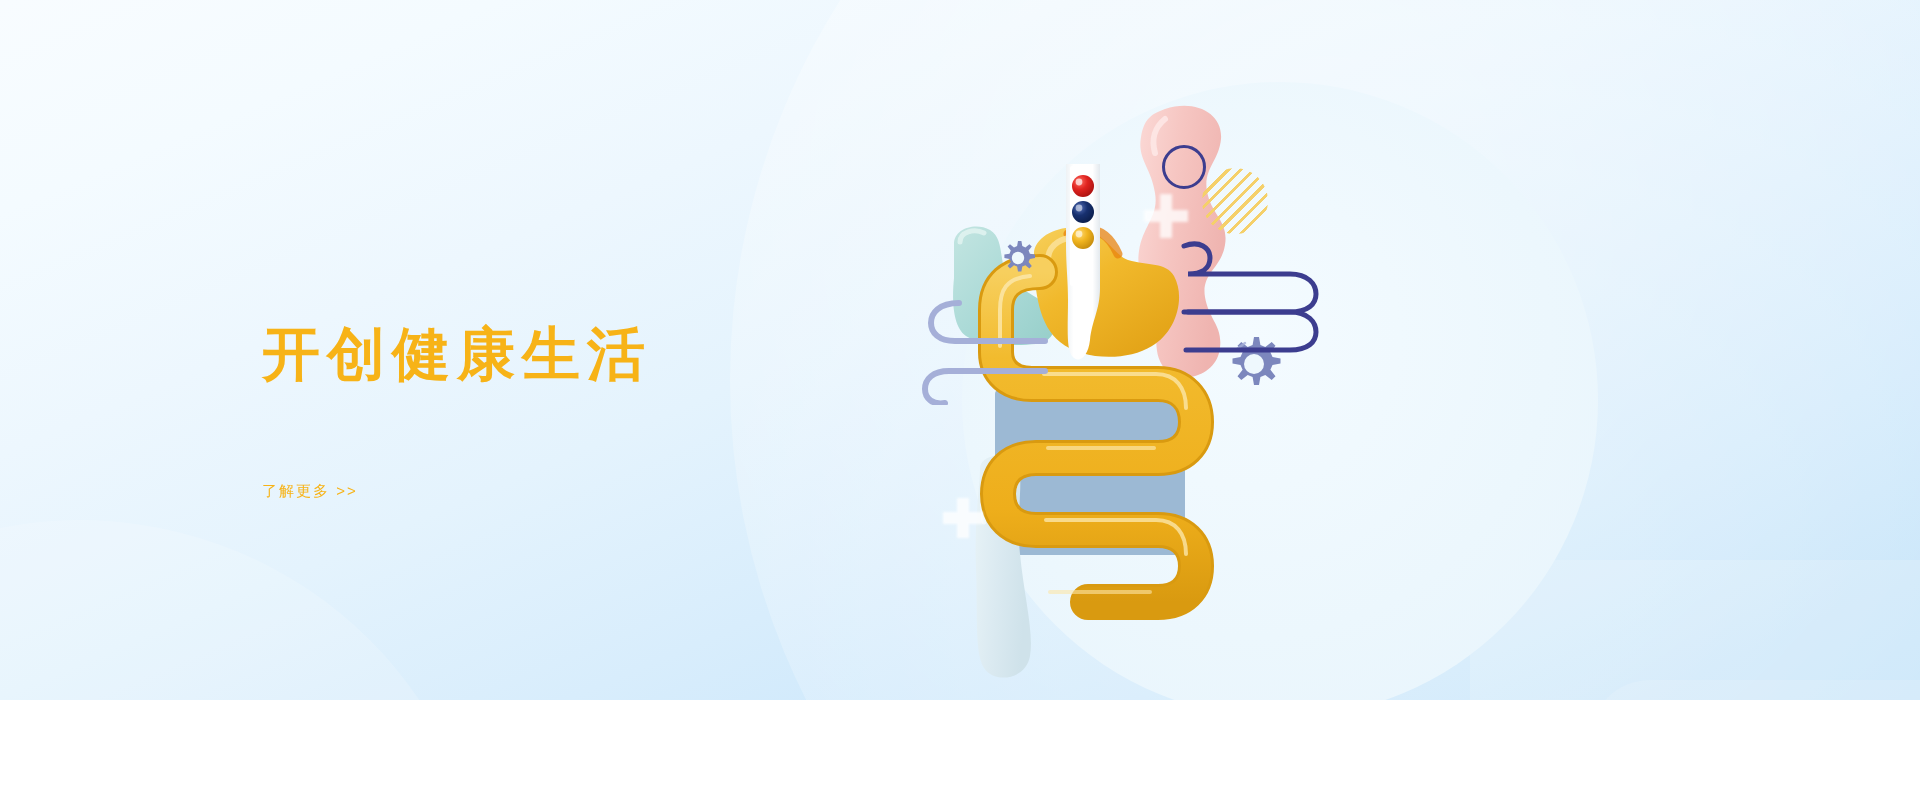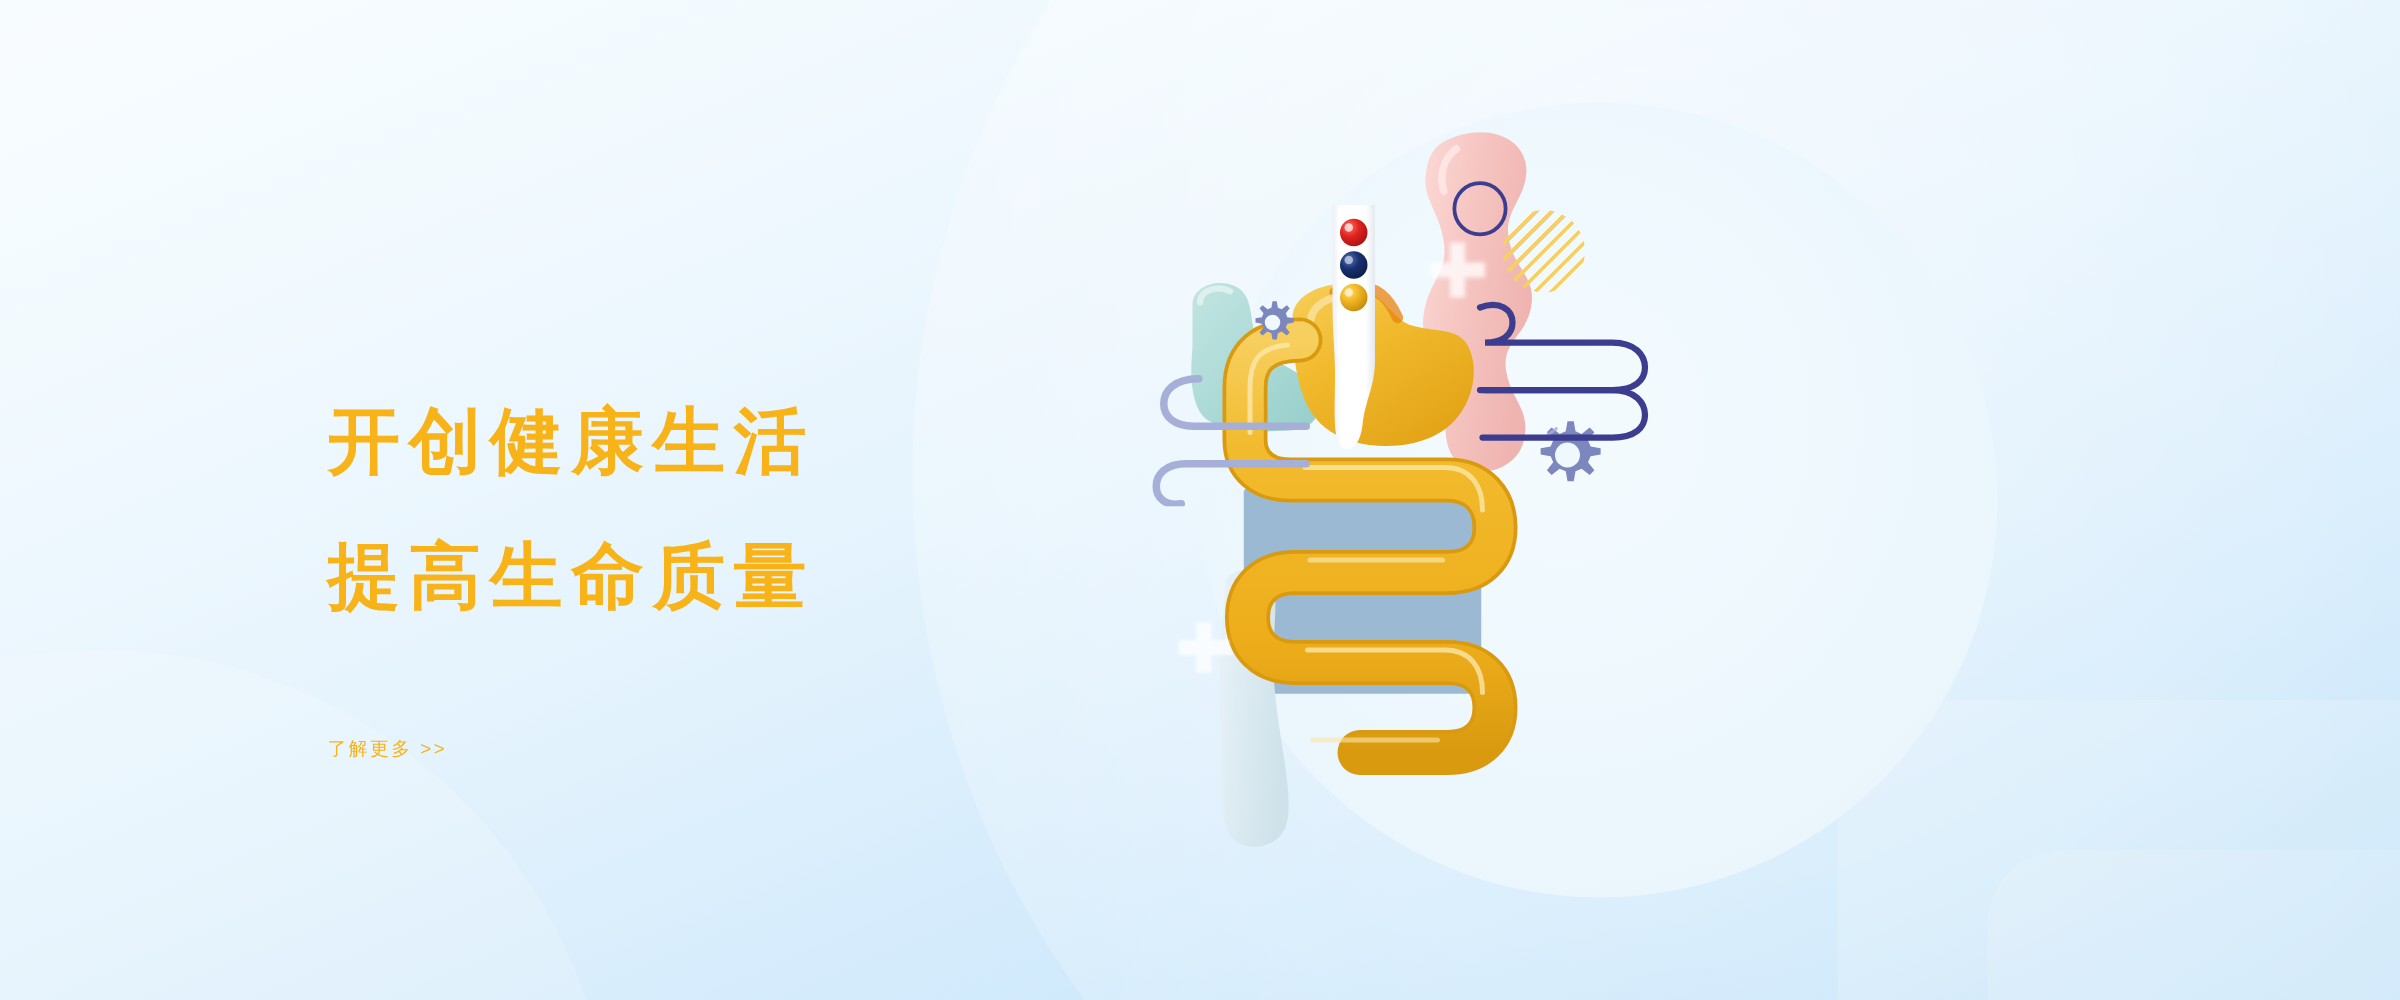--- a/index.html
+++ b/index.html
@@ -7,21 +7,21 @@
     margin: 0;
     padding: 0;
     background: #fff;
   }
   body {
     font-family: "Liberation Sans", sans-serif;
   }
   #banner {
     position: relative;
     width: 1920px;
-    height: 800px;
+    height: 700px;
     overflow: hidden;
     background: linear-gradient(157deg,
         #f8fcff 0%,
         #f4fbff 14%,
         #edf7fe 30%,
         #e4f3fd 46%,
         #d8edfc 62%,
         #cbe7fb 78%,
         #bfe1f9 92%,
         #bbdff8 100%);
@@ -169,21 +169,20 @@
 
 <div id="banner">
 
   <div class="bg-shape" id="bg-circle-big"></div>
   <div class="bg-shape" id="bg-circle-bottomleft"></div>
   <div class="bg-shape" id="bg-rounded-right-1"></div>
   <div class="bg-shape" id="bg-rounded-right-2"></div>
 
   <div id="text-block">
     <h1 class="headline">开创健康生活</h1>
-    <h1 class="headline">提高生命质量</h1>
     <a href="#" id="cta-link">了解更多 &gt;&gt;</a>
   </div>
 
   <div id="illustration">
 
     <div id="illo-disc"></div>
 
     <div class="illo-el" id="steel-rect"></div>
 
     <div class="illo-el" id="teal-organ">

